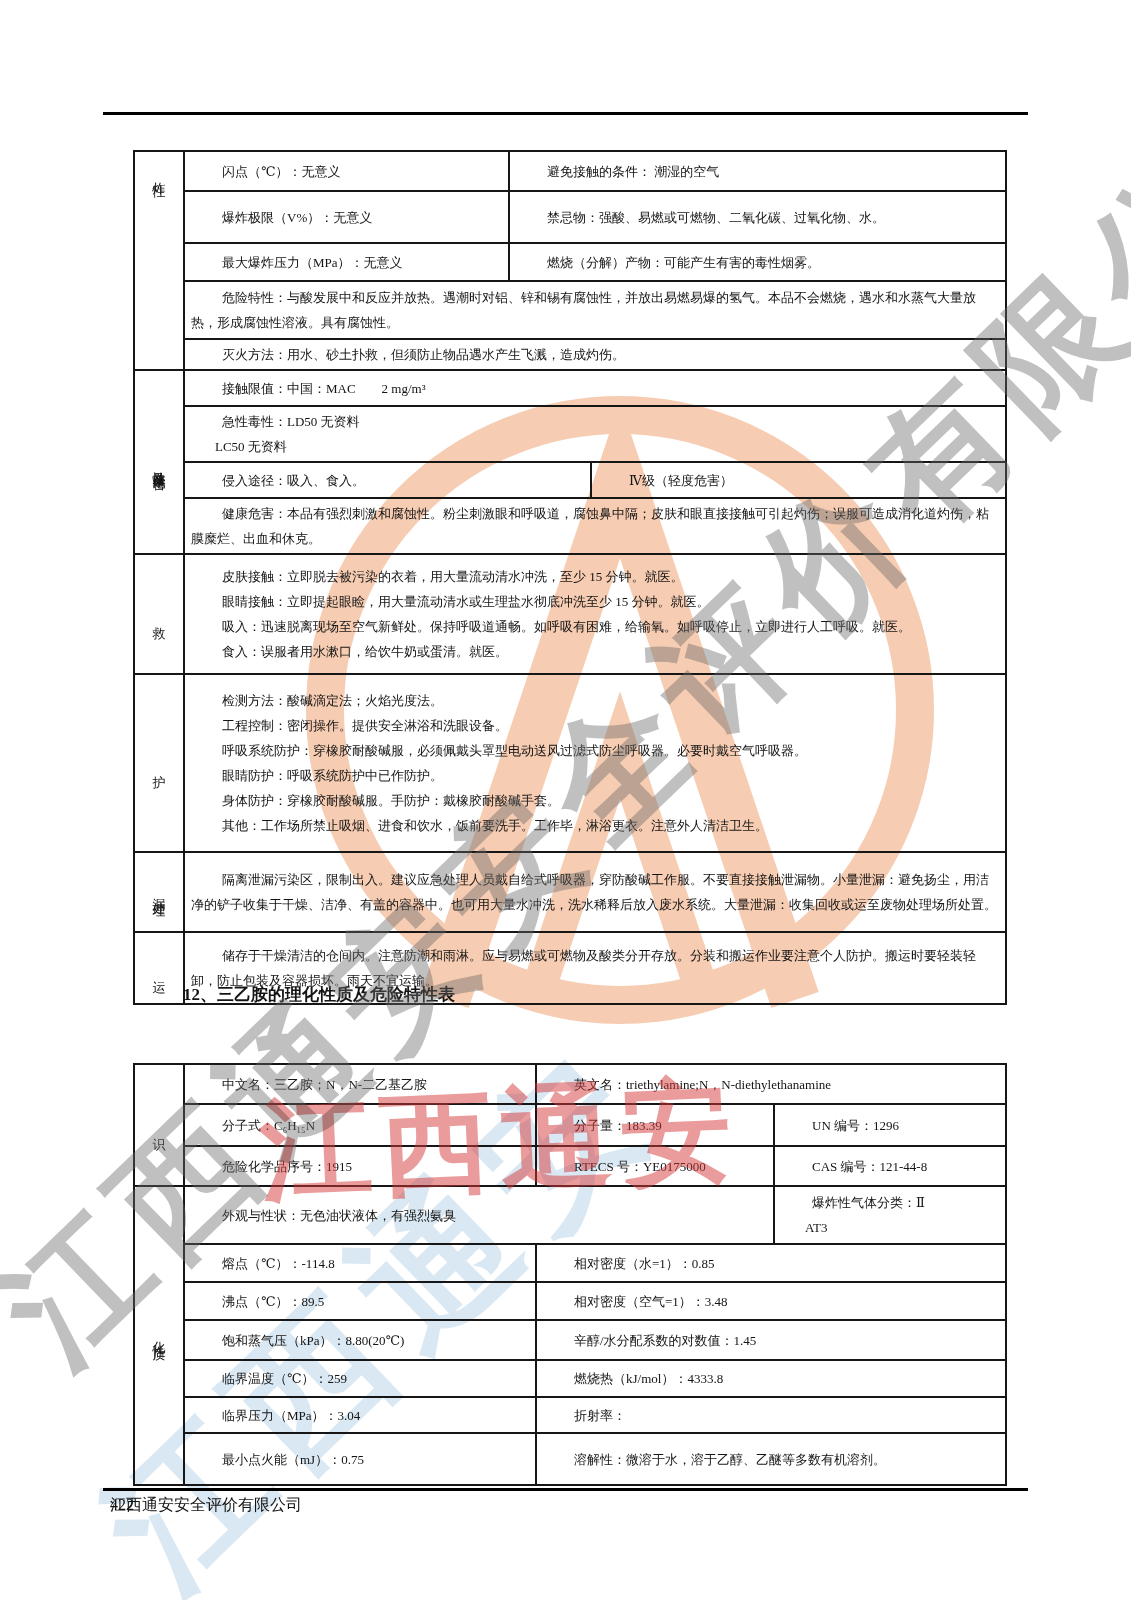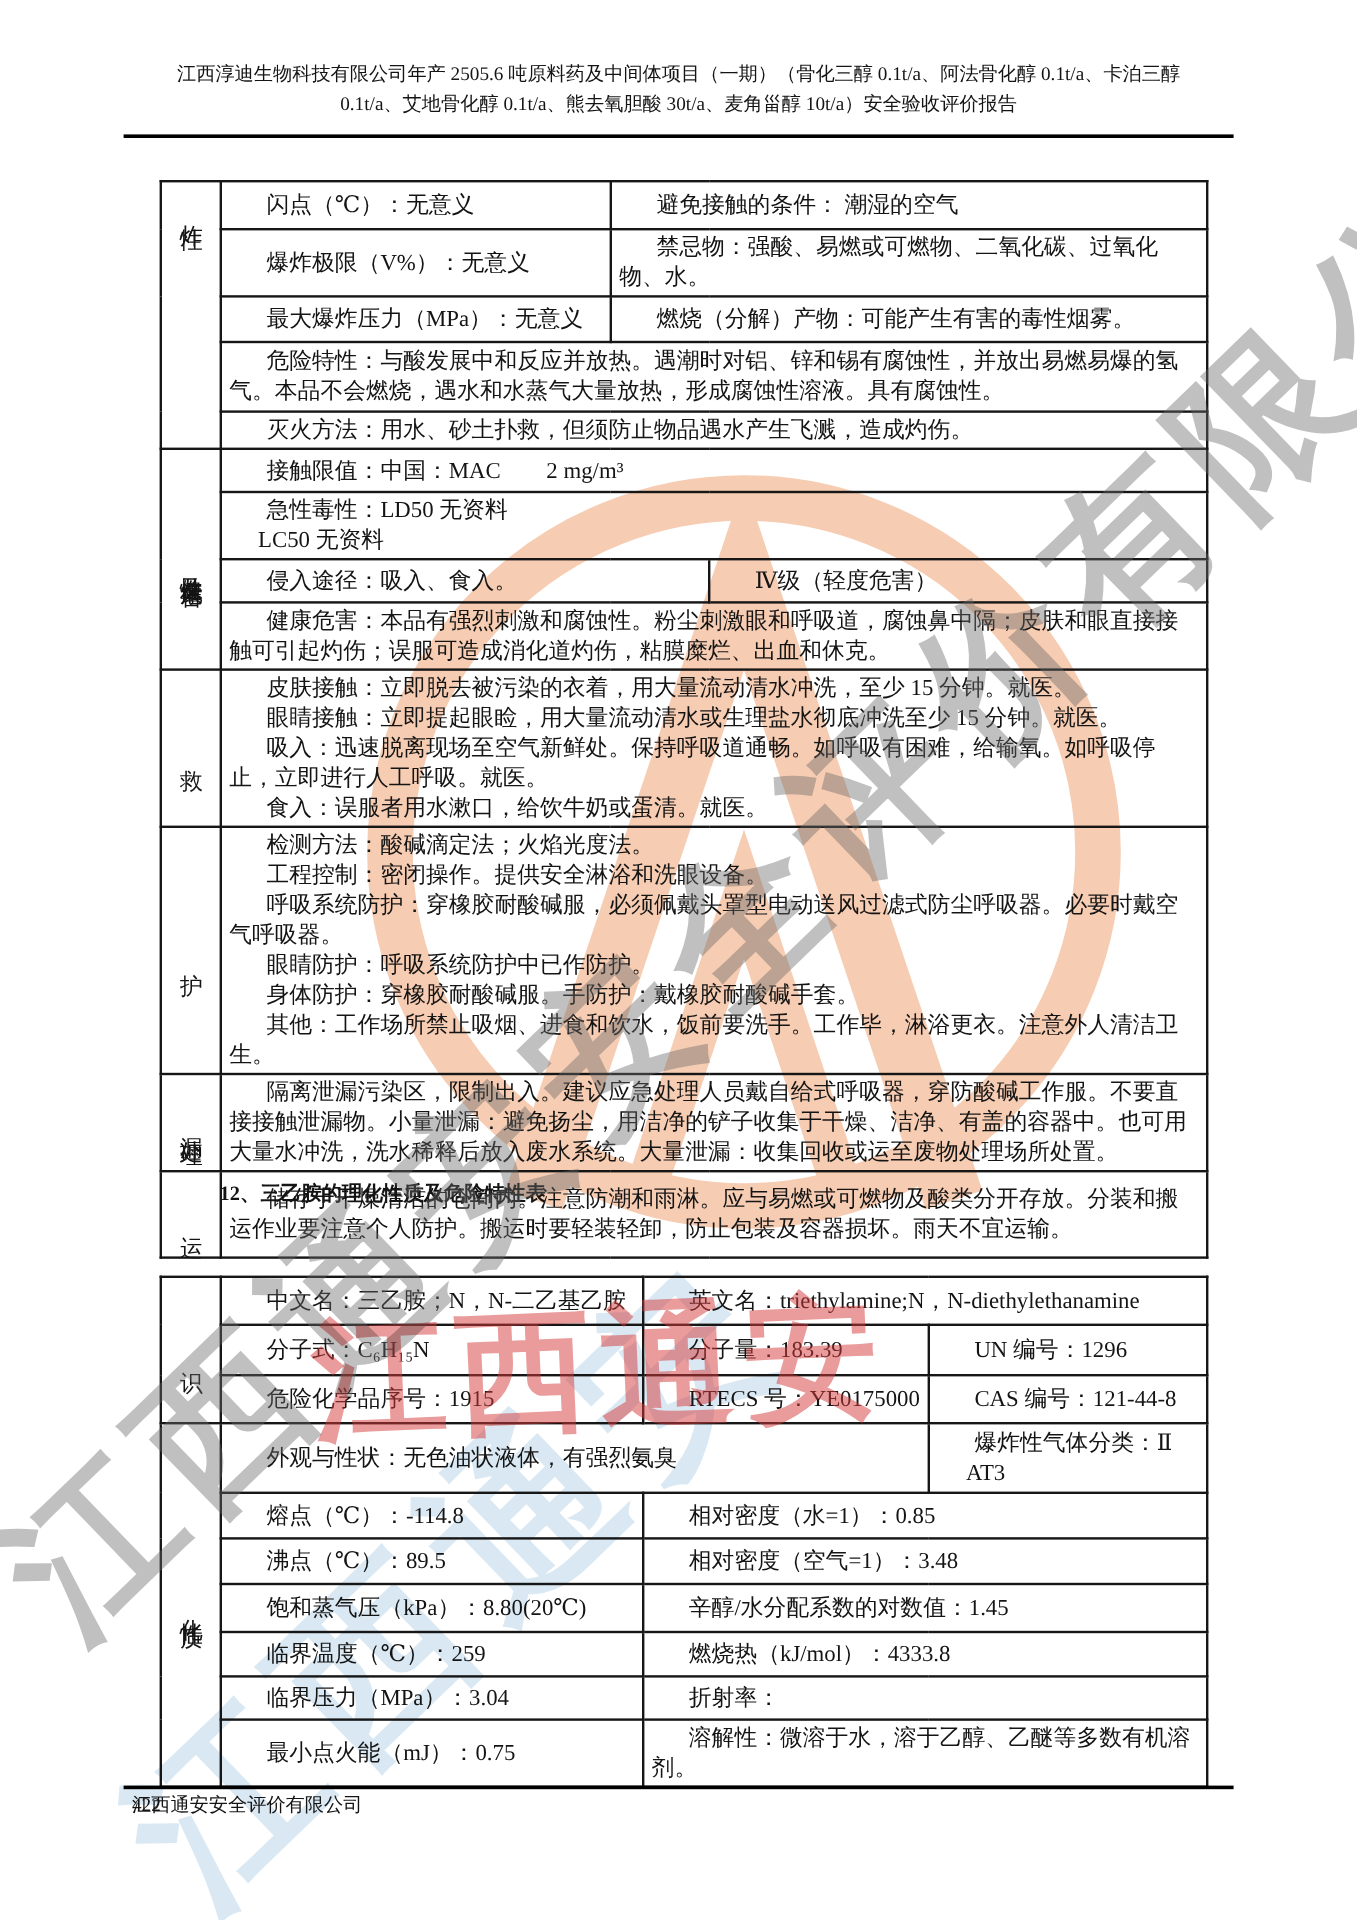--- a/index.html
+++ b/index.html
@@ -21,21 +21,21 @@
   .footer-rule { position:absolute; left:103px; top:1488px; width:925px;
     border-top:3px solid #000; height:0; }
   .doc-footer { position:absolute; left:110px; top:1494px; width:912px;
     font-size:16px; line-height:22px; }
   .doc-footer .pageno { position:absolute; left:0; right:0; text-align:left; }
 
   
   table { border-collapse:collapse; table-layout:fixed; }
   .t1 { position:absolute; left:133px; top:150px; width:872px; }
   .t2 { position:absolute; left:133px; top:1063px; width:872px; }
-  td { border:2px solid #161616; padding:2px 6px; font-size:19px;
+  td { border:2px solid #161616; padding:2px 6px; font-size:13px;
     line-height:25px; vertical-align:middle; word-break:break-all; }
   td.lbl { text-align:center; padding:4px 1px; }
   td.lbl.top { vertical-align:top; padding-top:8px; }
   .vert { writing-mode:vertical-rl; text-orientation:upright; letter-spacing:3px; display:inline-block; }
   td p { margin:0; text-indent:31px; }
   td p.np { text-indent:0;margin-left:24px; }
 
   tr.h32{height:14px} tr.h36{height:36px} tr.h37{height:37px} tr.h38{height:38px}
   tr.h40{height:40px} tr.h42{height:42px} tr.h50{height:50px}
   tr.h52{height:52px} tr.h54{height:54px} tr.h58{height:58px} tr.h60{height:72px}
@@ -65,24 +65,20 @@
     <svg class="wm-logo" viewBox="0 0 730 730" fill="none">
       <circle cx="365" cy="395" r="295" stroke="#f0a475" stroke-width="38"></circle>
       <path d="M 190 685 L 365 165 L 540 685" stroke="#f0a475" stroke-width="50"></path>
       <path d="M 280 685 L 365 430 L 450 685" stroke="#f0a475" stroke-width="34"></path>
     </svg>
     <div class="wm-blue">江西通安</div>
   </div>
 
   <div class="content">
 
-    <div class="doc-header">
-      <div>江西淳迪生物科技有限公司年产 2505.6 吨原料药及中间体项目（一期）（骨化三醇 0.1t/a、阿法骨化醇 0.1t/a、卡泊三醇</div>
-      <div>0.1t/a、艾地骨化醇 0.1t/a、熊去氧胆酸 30t/a、麦角甾醇 10t/a）安全验收评价报告</div>
-    </div>
     <div class="header-rule"></div>
 
     <table class="t1">
       <colgroup>
           <col style="width:50px">
           <col style="width:325px">
           <col style="width:82px">
           <col style="width:415px">
         </colgroup>
       <tbody>

